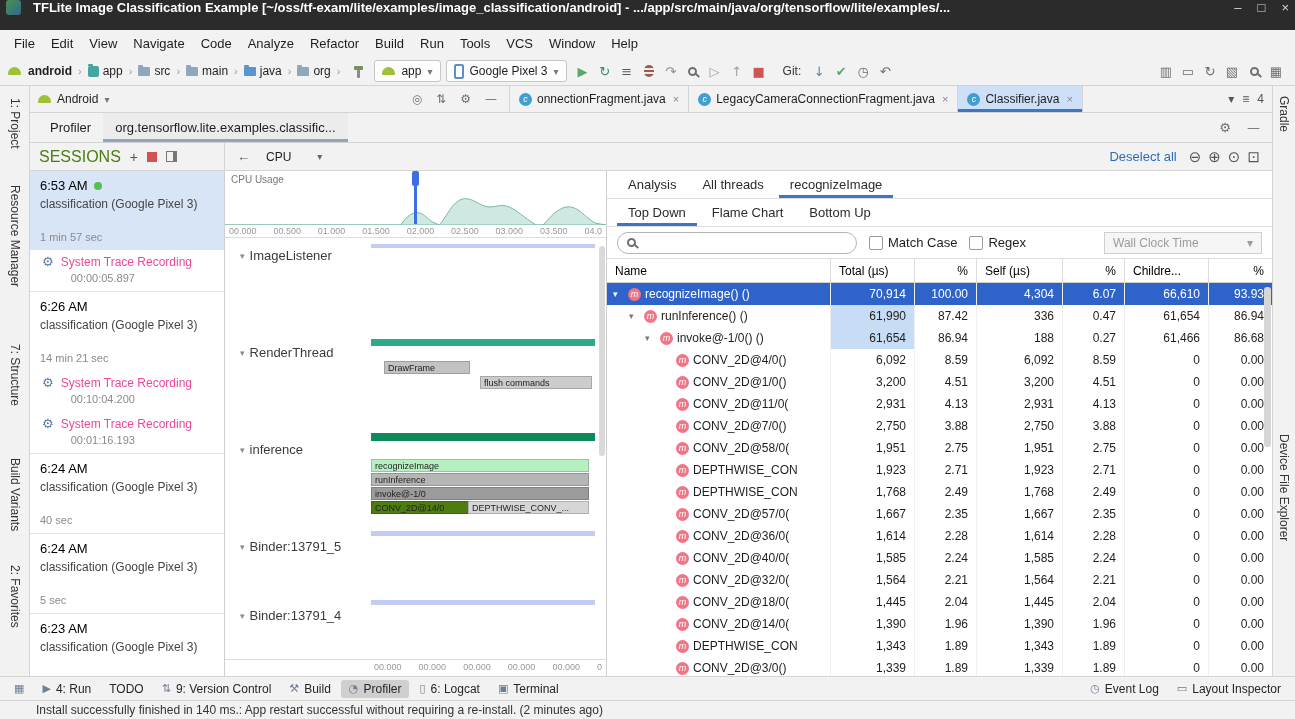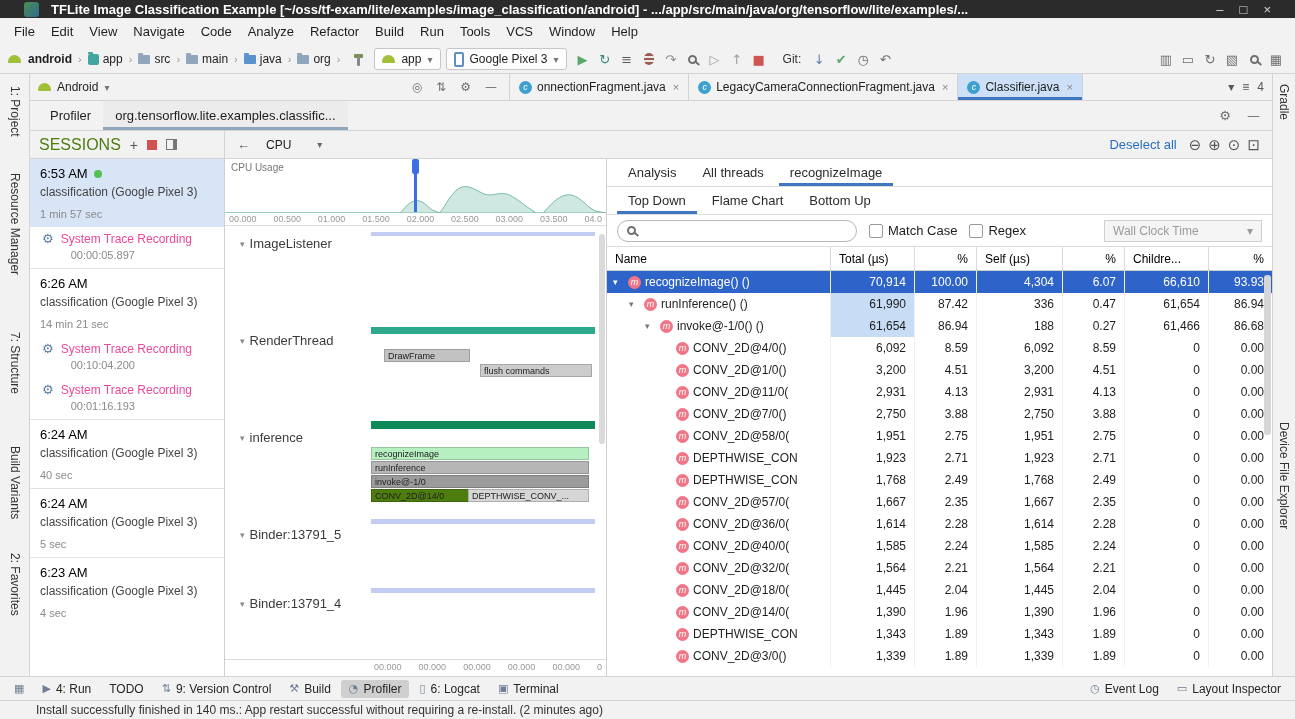--- a/index.html
+++ b/index.html
@@ -1,20 +1,20 @@
 <!DOCTYPE html>
 <html><head>
 <meta charset="utf-8">
 <style>
 *{margin:0;padding:0;box-sizing:border-box}
 html,body{width:1295px;height:719px;overflow:hidden;font-family:"Liberation Sans",sans-serif;font-size:13px;color:#1e1e1e;background:#f2f2f2}
 #app{position:relative;width:1295px;height:719px;display:flex;flex-direction:column}
 .spacer{flex:1}
 
-.titlebar{height:18px;background:#2b2b2b;color:#fff;display:flex;align-items:center;padding:0 24px;flex:0 0 auto}
+.titlebar{height:30px;background:#2b2b2b;color:#fff;display:flex;align-items:flex-start;padding:0 6px;flex:0 0 auto}
 .appicon{width:15px;height:15px;border-radius:3px;background:linear-gradient(135deg,#4a8f52,#2e6b8f);flex:0 0 auto}
 .titlebar .title{font-weight:bold;font-size:13px;margin-left:12px;white-space:nowrap;overflow:hidden;flex:1}
 .winbtns{display:flex;gap:16px;color:#d8d8d8;font-size:13px;margin-left:10px}
 .winbtns span{cursor:default}
 
 .menubar{height:27px;display:flex;align-items:center;padding-left:6px;background:#f2f2f2}
 .menu-item{padding:3px 8px;font-size:13px}
 .toolbar{height:29px;display:flex;align-items:center;gap:5px;padding:0 8px;border-bottom:1px solid #d4d4d4;background:#f2f2f2}
 .crumbs{display:flex;align-items:center;gap:2px;font-size:12px}
 .crumb{display:flex;align-items:center;gap:4px;padding:1px 2px}
@@ -86,21 +86,21 @@
 .zoomicons{display:flex;gap:7px;margin:0 12px;color:#555;font-size:15px;font-family:"DejaVu Sans",sans-serif}
 
 .pbody{flex:1;display:flex;min-height:0;background:#fff}
 .sessions{width:195px;flex:0 0 auto;border-right:1px solid #cfcfcf;overflow:hidden;background:#fff}
 .session{padding:7px 10px;border-top:1px solid #e3e3e3}
 .sessions .session:first-child{border-top:none}
 .session.sel{background:#d7e5f7}
 .s-time{font-size:13px;color:#000;display:flex;align-items:center;gap:6px}
 .livedot{width:8px;height:8px;border-radius:50%;background:#55c054}
 .s-name{font-size:12px;color:#454545;margin-top:4px;white-space:nowrap;overflow:hidden}
-.s-dur{font-size:11px;color:#8a8a8a;margin-top:9px}
+.s-dur{font-size:11px;color:#8a8a8a;margin-top:20px}
 .recording{display:flex;gap:7px;padding:5px 8px 7px 12px;align-items:flex-start}
 .recording .gear{color:#5a7ca0;font-size:13px;font-family:"DejaVu Sans",sans-serif;line-height:14px}
 .r-name{font-size:12px;color:#ec4899}
 .r-dur{font-size:11px;color:#8a8a8a;margin-top:3px;margin-left:10px}
 
 .timeline{width:382px;flex:0 0 auto;border-right:1px solid #cfcfcf;display:flex;flex-direction:column;overflow:hidden;background:#fff}
 .chart{position:relative;height:67px;border-bottom:1px solid #dcdcdc;flex:0 0 auto}
 .chart svg{position:absolute;left:0;top:12px;width:100%;height:42px}
 .chart-label{position:absolute;top:3px;left:6px;font-size:10px;color:#777}
 .topticks{position:absolute;left:0;right:0;bottom:1px;display:flex;justify-content:space-between;padding:0 4px;font-size:9px;color:#999}

